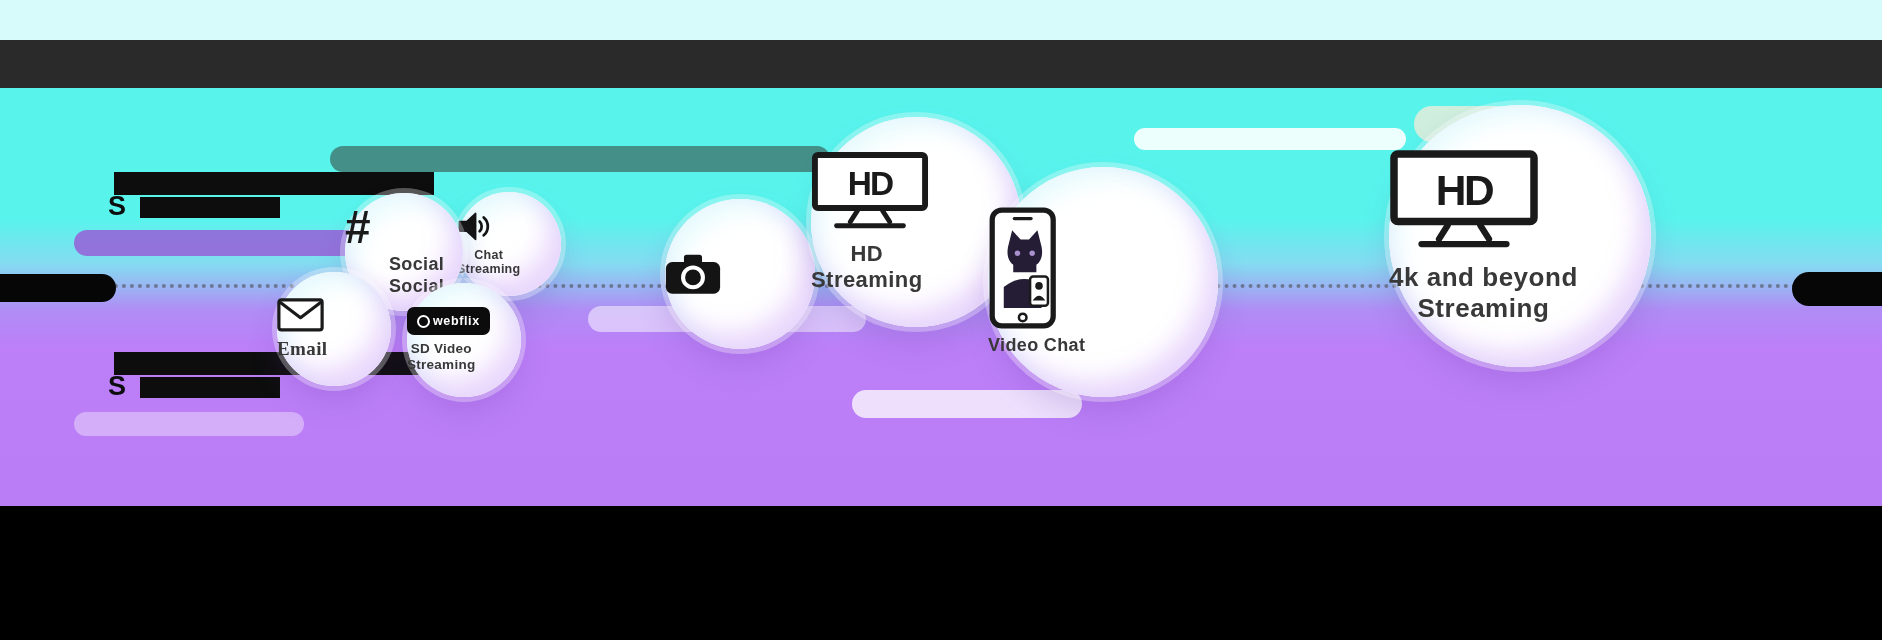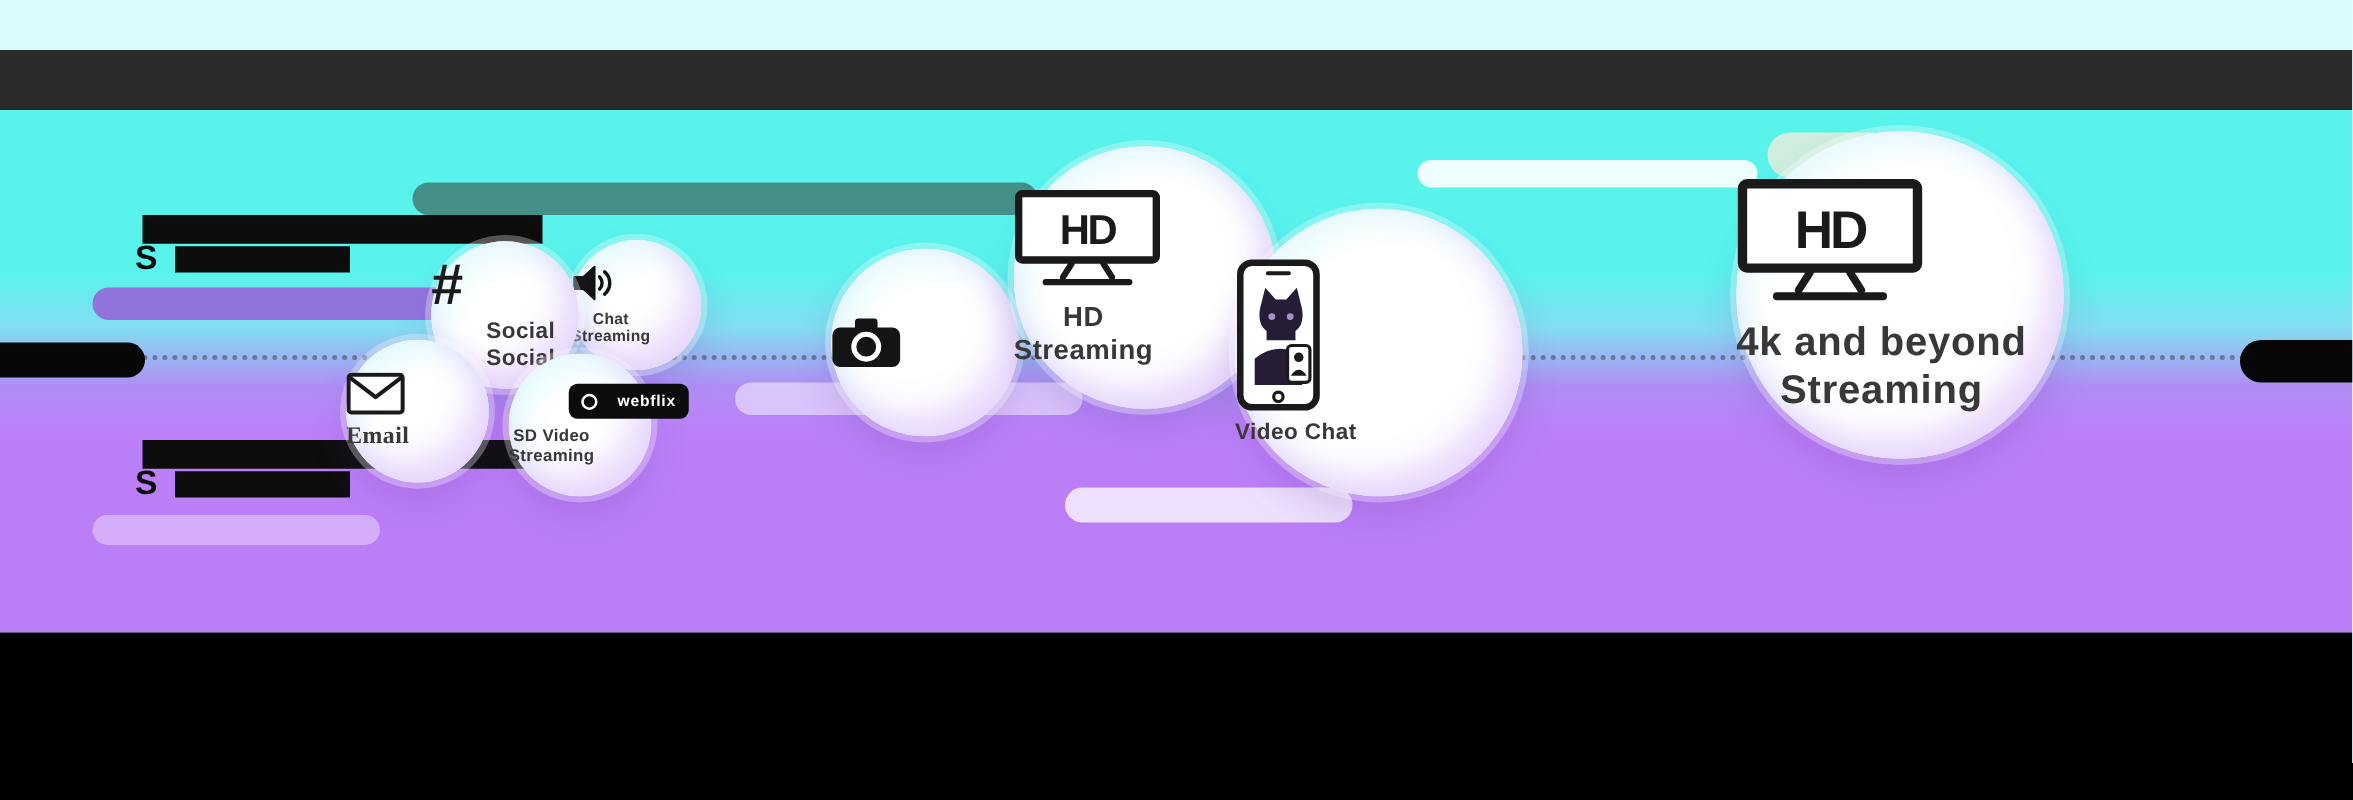--- a/index.html
+++ b/index.html
@@ -32,21 +32,21 @@
       0 0 0 5px rgba(255,255,255,.30),
       0 16px 30px rgba(100,55,160,.18),
       inset -12px -16px 26px rgba(186,128,245,.32),
       inset 10px 12px 22px rgba(150,235,245,.22),
       inset 0 0 0 2px rgba(255,255,255,.85);
   }
   .bubble-label{font-weight:700;color:#383838;letter-spacing:.02em;line-height:1.18;margin-top:6px;}
   .hash-glyph{font-size:46px;font-weight:800;color:#1a1a1a;line-height:.9;}
 
   .webflix-badge{background:#0c0c0c;color:#ffffff;border-radius:7px;
-    padding:7px 10px;display:flex;align-items:center;gap:16px;margin-left:48px;}
+    padding:7px 10px;display:flex;align-items:center;gap:3px;}
   .webflix-ring{width:9px;height:9px;border:2.2px solid #ffffff;border-radius:50%;display:inline-block;}
   .webflix-text{font-size:12.5px;font-weight:700;letter-spacing:.05em;}
 </style>
 </head>
 <body>
 
 <div class="stage">
 
   <div class="band band-top"></div>
   <div class="band band-dark"></div>
@@ -153,19 +153,19 @@
     </div>
   </div>
 
   <div class="bubble" style="left:1389px;top:105px;width:262px;height:262px;">
     <svg viewBox="0 0 120 86" width="150">
       <rect x="4" y="4" width="112" height="54" rx="3" fill="#ffffff" stroke="#1a1a1a" stroke-width="6"></rect>
       <text x="60" y="45" text-anchor="middle" font-size="34" font-weight="800" fill="#1a1a1a" letter-spacing="-2" font-family="Liberation Sans, sans-serif">HD</text>
       <path d="M47 61 L40 72 M73 61 L80 72" stroke="#1a1a1a" stroke-width="5" fill="none" stroke-linecap="round"></path>
       <path d="M26 76 L94 76" stroke="#1a1a1a" stroke-width="5" fill="none" stroke-linecap="round"></path>
     </svg>
-    <div class="bubble-label" style="font-size:32px;">
+    <div class="bubble-label" style="font-size:26px;">
       <div>4k and beyond</div>
       <div>Streaming</div>
     </div>
   </div>
 
 </div>
 
 </body></html>

